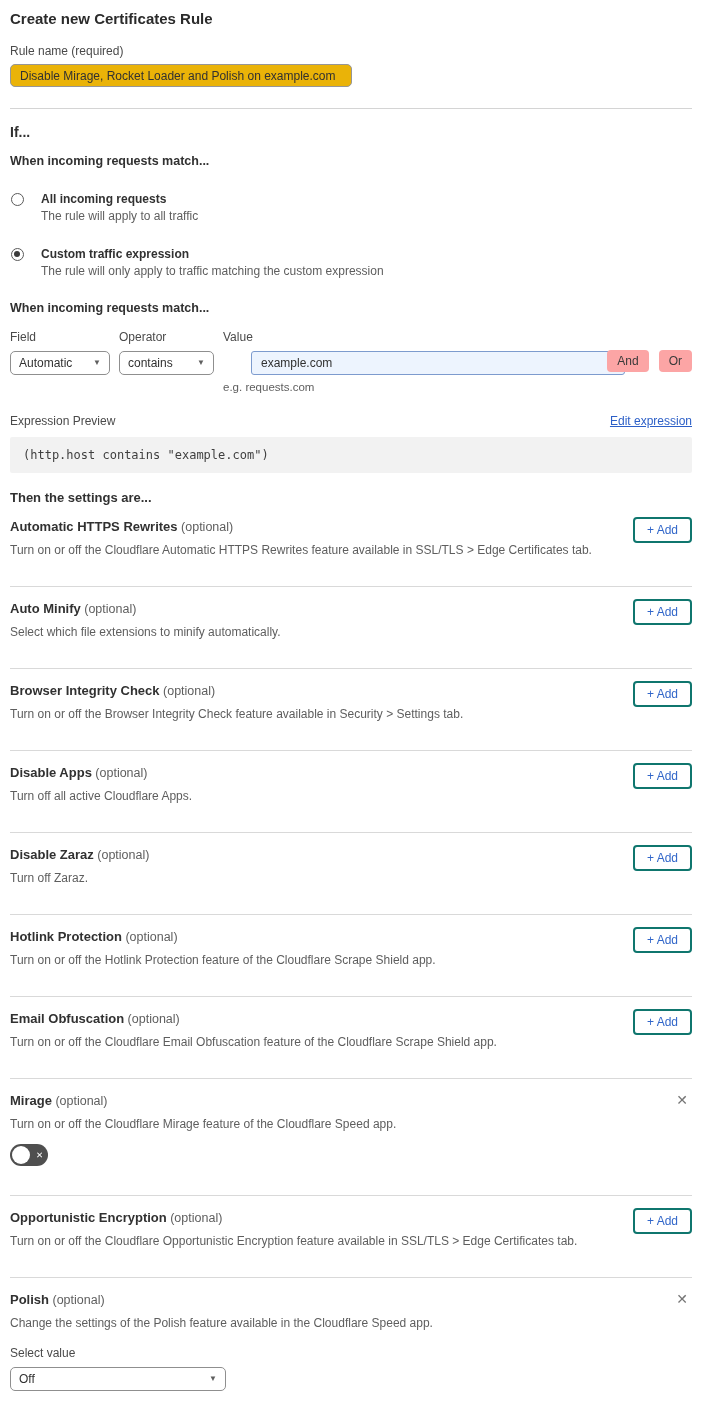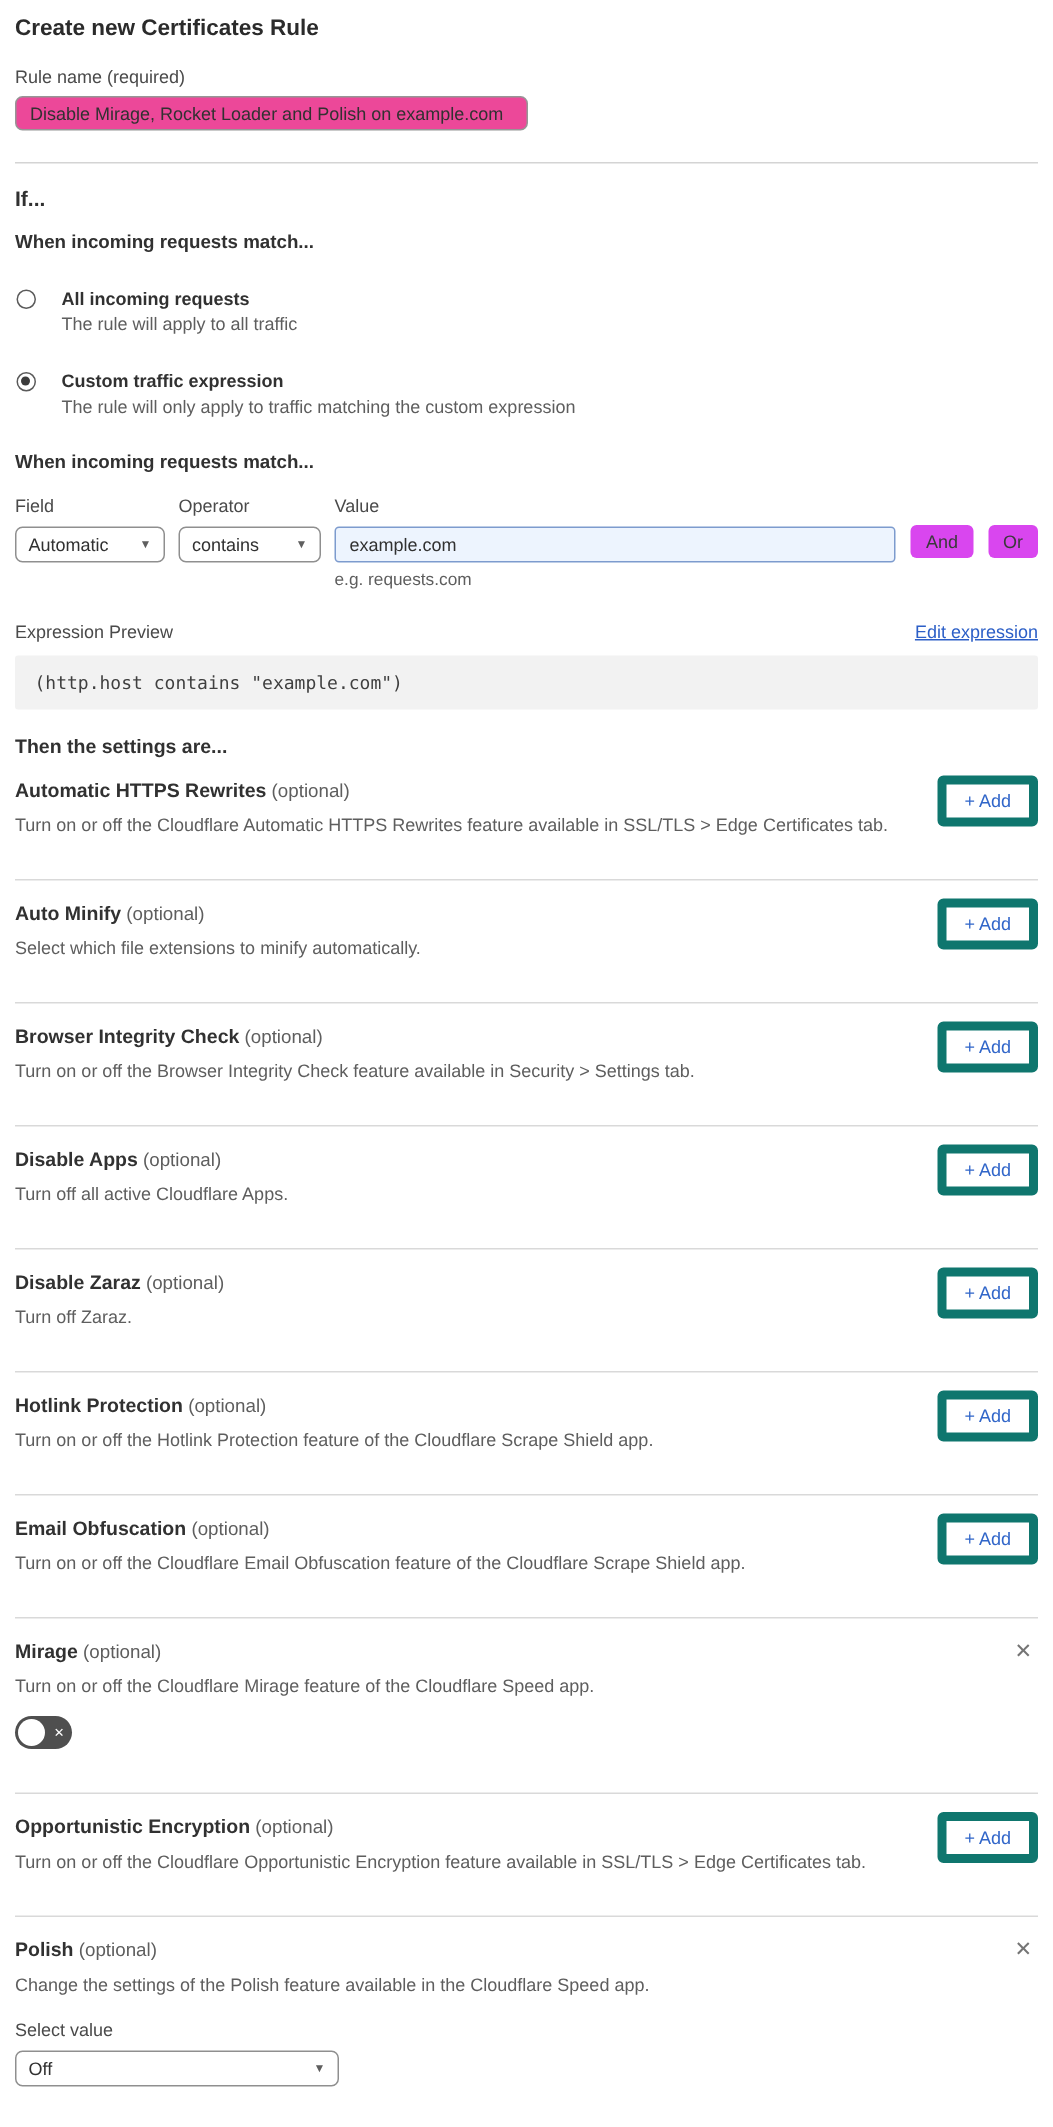--- a/index.html
+++ b/index.html
@@ -13,21 +13,21 @@
   }
   .page { padding: 8px 10px 20px 10px; }
 
   .page-title { font-size: 15px; font-weight: 700; color: #2b2b2b; margin-top: 2px; }
 
   .field-label { font-size: 12px; color: #4a4a4a; margin-top: 17px; }
   .rule-name-input {
     display: block; margin-top: 6px; width: 342px; height: 23px;
     border: 1px solid #969696; border-radius: 5px; padding: 0 9px;
     font-family: "Liberation Sans", sans-serif; font-size: 12px; color: #313131;
-    background: #ec4899; outline: none;
+    background: #eab308; outline: none;
   }
   .helper-text { font-size: 11.5px; color: #5e5e5e; margin-top: 6px; }
 
   .divider { border: none; border-top: 1px solid #d4d4d4; margin-top: 21px; }
 
   .section-heading { font-size: 14px; font-weight: 700; color: #313131; margin-top: 15px; }
   .sub-heading { font-size: 12.5px; font-weight: 700; color: #313131; margin-top: 14px; }
 
   .radio-group { margin-top: 23px; }
   .radio-option { display: flex; align-items: flex-start; margin-bottom: 23px; cursor: default; margin-top: 24px; }
@@ -53,25 +53,25 @@
   .builder-label { font-size: 12px; color: #4a4a4a; margin-bottom: 7px; }
   .select-box {
     height: 24px; border: 1px solid #8f8f8f; border-radius: 5px; background: #fff;
     display: flex; align-items: center; justify-content: space-between;
     padding: 0 8px; font-size: 12px; color: #313131; cursor: pointer;
   }
   .caret { font-size: 8px; color: #5f5f5f; line-height: 1; }
   .value-input {
     height: 24px; width: 100%; border: 1px solid #7d9bce; border-radius: 3px;
     background: #edf4fe; padding: 0 9px; font-family: "Liberation Sans", sans-serif;
-    font-size: 12px; color: #313131; outline: none;
+    font-size: 12px; color: #313131; outline: none; margin-left: 28px;
   }
   .conj-btn {
     height: 22px; margin-top: 20px; padding: 0 10px; font-size: 12px; color: #3a3a3a;
-    background: #d946ef; border: none; border-radius: 4px; cursor: pointer;
+    background: #fca5a5; border: none; border-radius: 4px; cursor: pointer;
     font-family: "Liberation Sans", sans-serif;
   }
   .conj-btn + .conj-btn { margin-left: 10px; }
   .value-helper { font-size: 11.5px; color: #5e5e5e; margin-top: 6px; }
 
   .preview-row { display: flex; justify-content: space-between; align-items: flex-start; margin-top: 21px; }
   .preview-label { font-size: 12px; color: #4a4a4a; }
   .edit-link { font-size: 12px; color: #2c5fc7; text-decoration: underline; cursor: pointer; }
   .code-block {
     margin-top: 9px; background: #f2f2f2; border-radius: 2px;
@@ -81,21 +81,21 @@
 
   .settings-heading { font-size: 13px; font-weight: 700; color: #313131; margin-top: 17px; }
 
   .setting-row { position: relative; border-bottom: 1px solid #d9d9d9; padding: 14px 0 29px 0; }
   .setting-title-line { font-size: 13px; }
   .setting-name { font-weight: 700; color: #313131; }
   .setting-optional { font-weight: 400; color: #5e5e5e; font-size: 12.5px; }
   .setting-desc { font-size: 12px; color: #5e5e5e; margin-top: 9px; padding-right: 70px; }
   .setting-action { position: absolute; top: 12px; right: 0; }
   .add-btn {
-    background: #fff; border: 6px solid #0f766e; border-radius: 4px; color: #3166c9;
+    background: #fff; border: 2px solid #0f766e; border-radius: 4px; color: #3166c9;
     font-size: 12px; padding: 4px 12px; cursor: pointer;
     font-family: "Liberation Sans", sans-serif;
   }
   .close-icon {
     font-size: 14px; color: #757575; cursor: pointer; line-height: 1;
     display: inline-block; padding: 2px 4px; font-weight: 400;
   }
   .setting-extra { margin-top: 13px; }
   .toggle {
     position: relative; display: inline-block; width: 38px; height: 22px;

